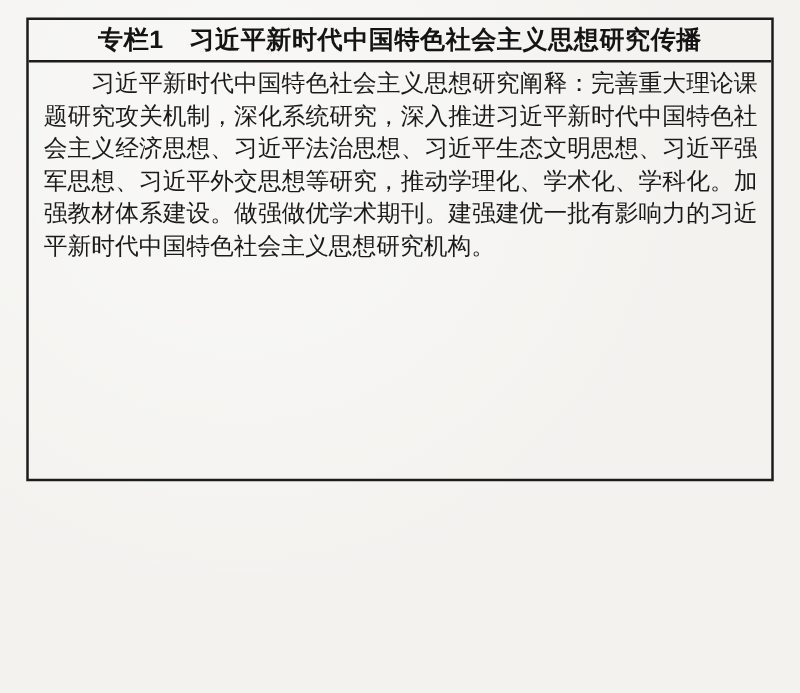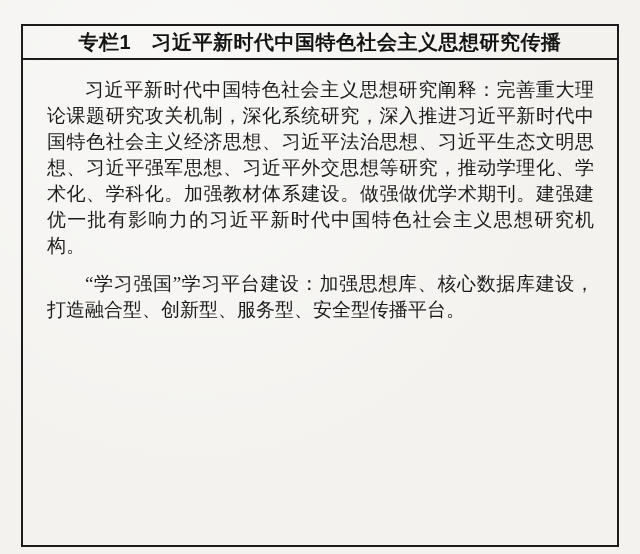--- a/index.html
+++ b/index.html
@@ -15,23 +15,23 @@
     width: 640px;
     height: 554px;
     background:
       radial-gradient(ellipse at 30% 20%, rgba(255,255,255,0.5), rgba(0,0,0,0) 60%),
       #f3f2ef;
     color: #161616;
   }
   .column-box {
     position: absolute;
     left: 21px;
-    top: 24px;
+    top: 14px;
     width: 598px;
-    height: 523px;
+    height: 371px;
     border: 2px solid #1c1c1c;
     box-sizing: border-box;
     background: transparent;
   }
   .column-title {
     height: 32px;
     line-height: 32px;
     border-bottom: 2px solid #1c1c1c;
     text-align: center;
     font-family: "Liberation Sans", "DejaVu Sans", sans-serif;
@@ -43,29 +43,28 @@
   }
   .column-body {
     padding: 5px 11px 0 12px;
     font-family: "Liberation Serif", "DejaVu Serif", serif;
     font-size: 19px;
     line-height: 26px;
     text-align: justify;
     color: #1a1a1a;
   }
   .para {
-    margin: 12px;
+    margin: 0;
     text-indent: 2em;
     word-break: break-all;
   }
 </style>
 </head>
 <body>
 
 <div class="page">
   <div class="column-box">
     <div class="column-title">专栏1　习近平新时代中国特色社会主义思想研究传播</div>
     <div class="column-body">
       <p class="para">习近平新时代中国特色社会主义思想研究阐释：完善重大理论课题研究攻关机制，深化系统研究，深入推进习近平新时代中国特色社会主义经济思想、习近平法治思想、习近平生态文明思想、习近平强军思想、习近平外交思想等研究，推动学理化、学术化、学科化。加强教材体系建设。做强做优学术期刊。建强建优一批有影响力的习近平新时代中国特色社会主义思想研究机构。</p>
-      <p class="para">“学习强国”学习平台建设：加强思想库、核心数据库建设，打造融合型、创新型、服务型、安全型传播平台。</p>
     </div>
   </div>
 </div>
 
 </body></html>

